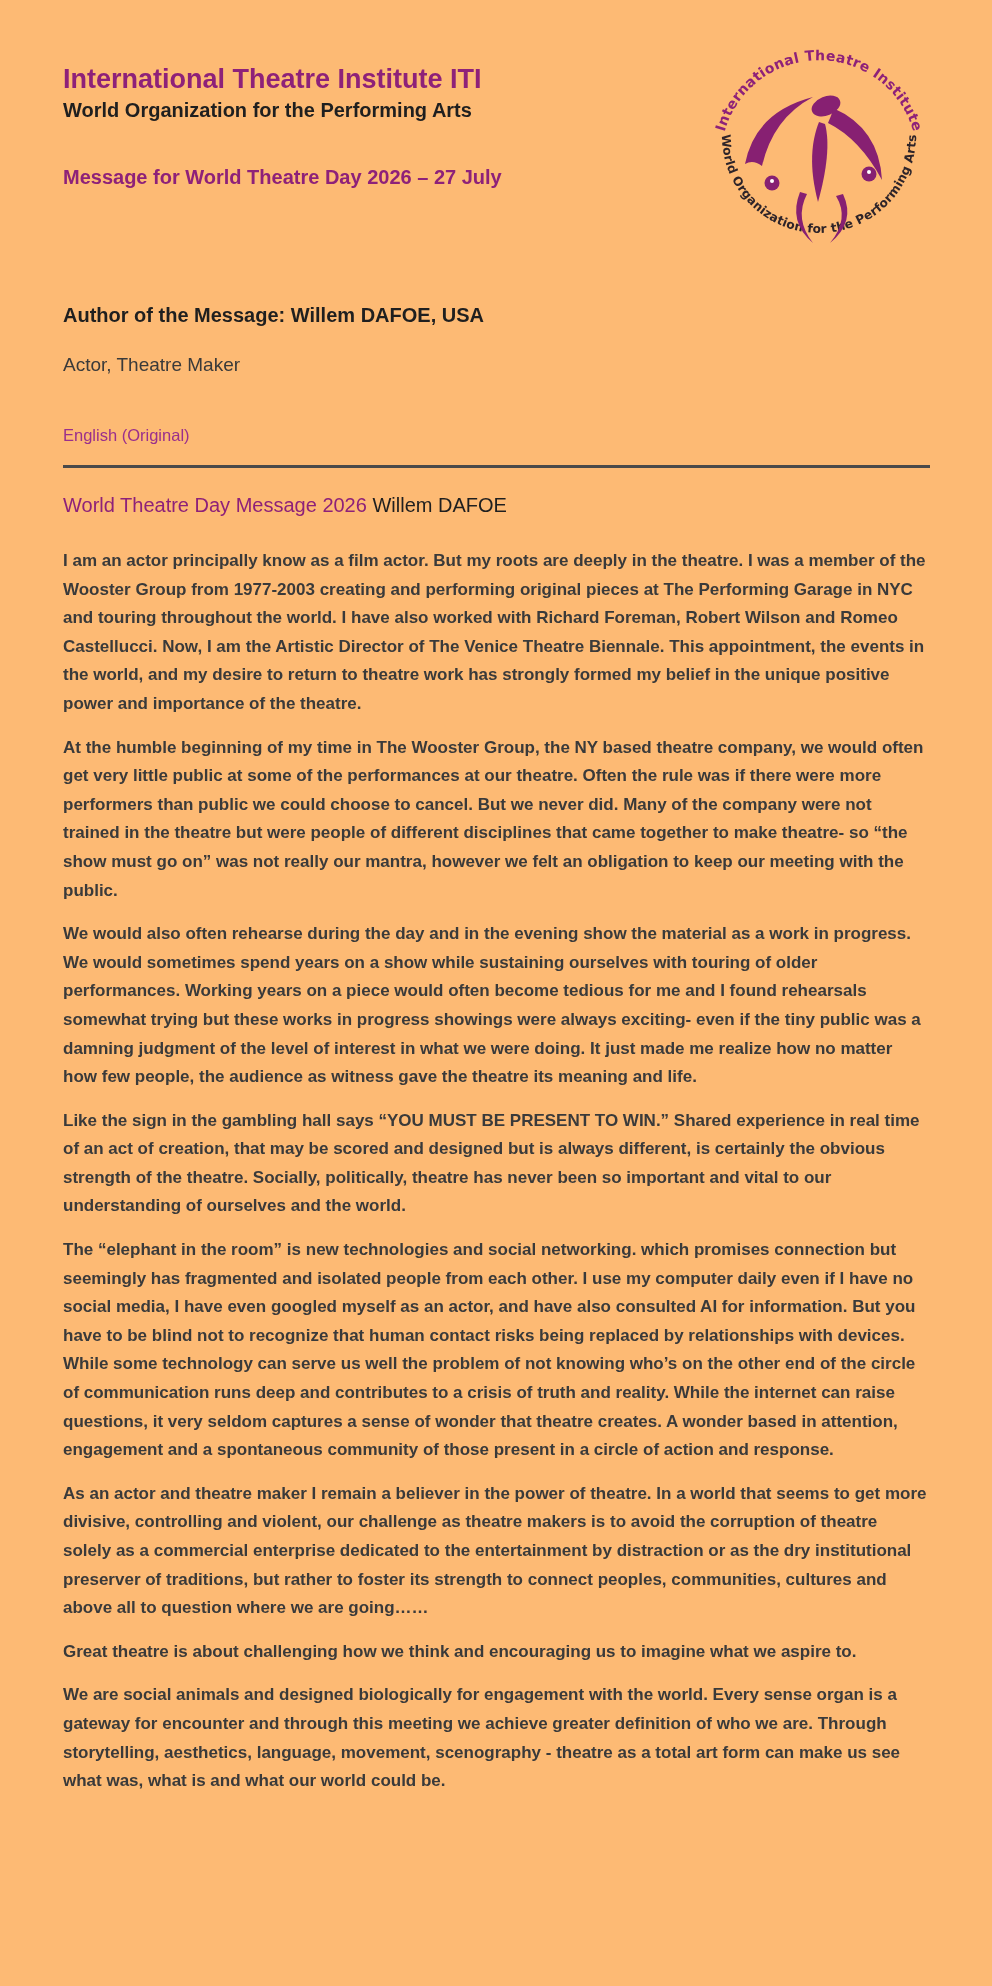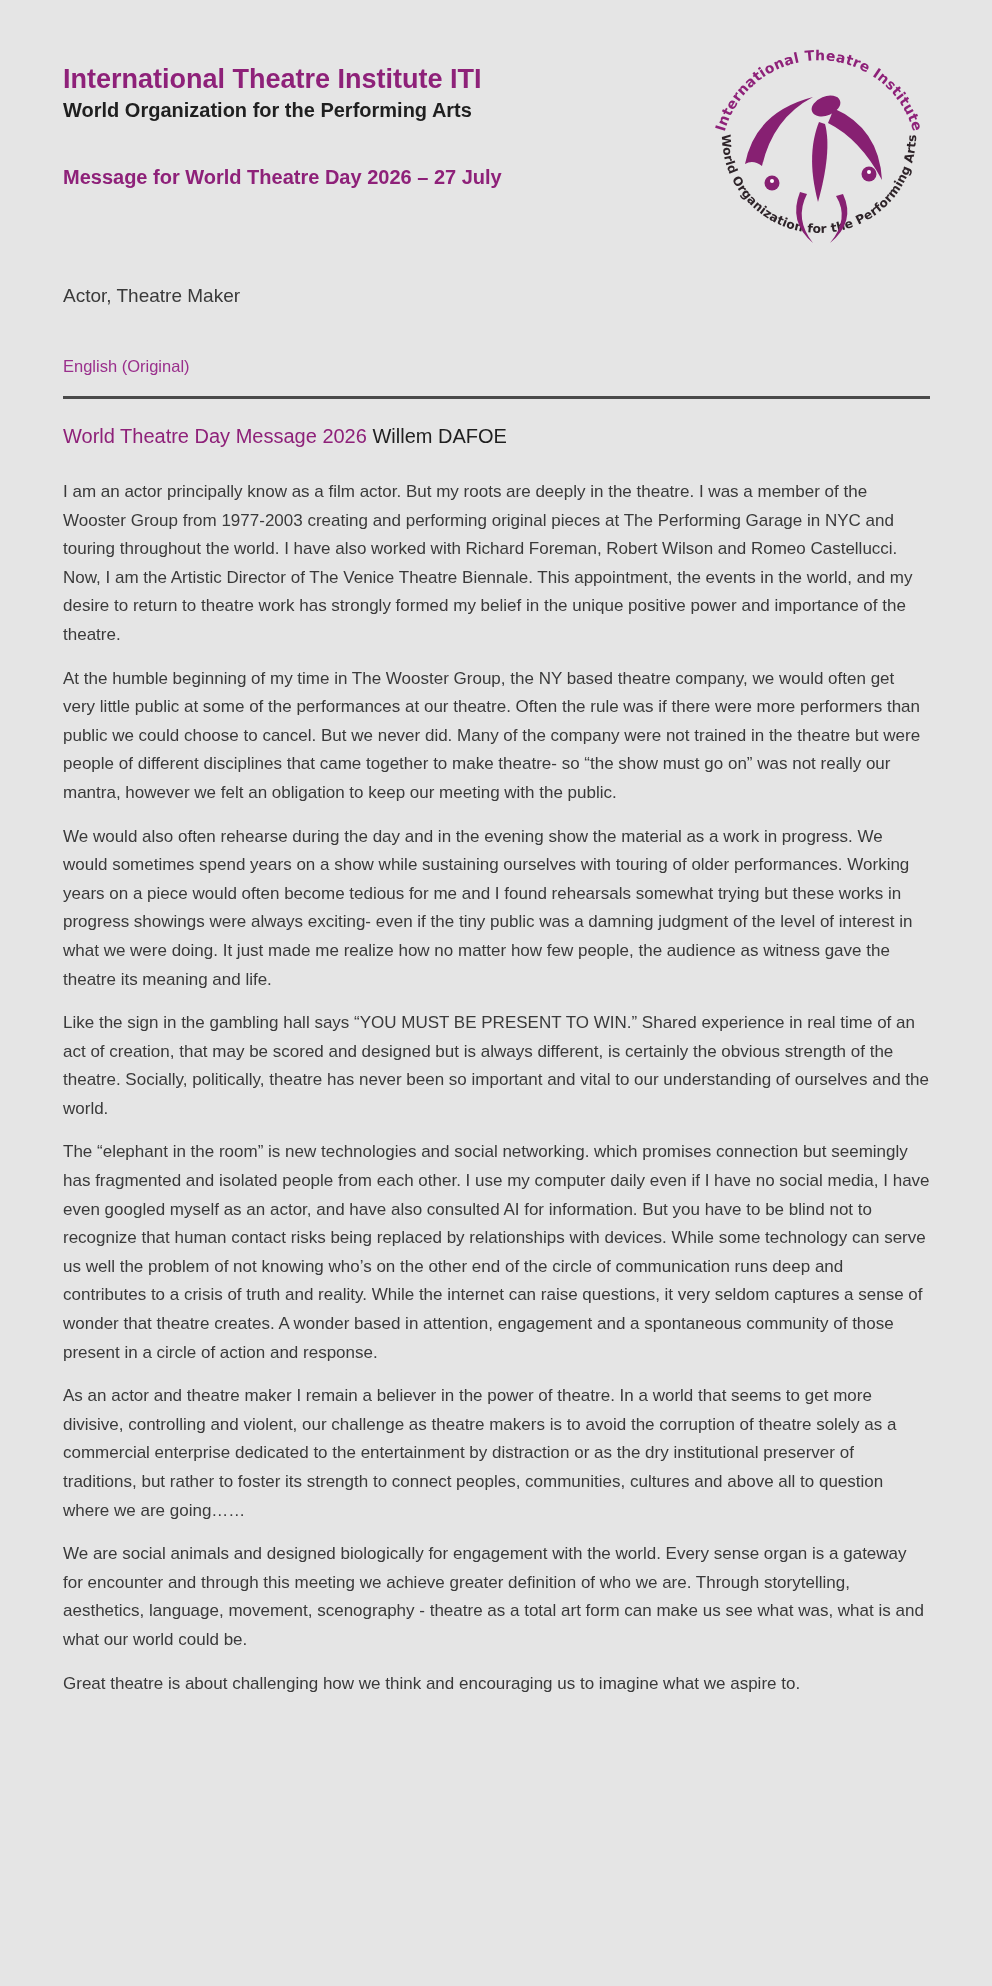--- a/index.html
+++ b/index.html
@@ -1,18 +1,18 @@
 <!DOCTYPE html>
 <html><head>
 <meta charset="utf-8">
 <style>
   html,body { margin:0; padding:0; background:#ffffff; }
   .page {
     width:992px; min-height:1986px; box-sizing:border-box;
-    margin:0 auto; background:#e5e5e5;
+    margin:0 auto; background:#fdba74;
     padding:56px 62px 36px 63px;
     font-family:"Liberation Sans", sans-serif;
     color:#3a3a3a;
   }
   .doc-header { display:flex; justify-content:space-between; align-items:flex-start; }
   .org-titles { padding-top:8px; }
   .org-title {
     font-size:27px; font-weight:bold; color:#8E2179;
     margin:0 0 4px 0; letter-spacing:0;
   }
@@ -36,21 +36,21 @@
   .separator {
     border:0; border-top:3px solid #4a4a4a; margin:20px 0 0 0;
   }
   .message-heading {
     font-size:20px; font-weight:normal; margin:26px 0 30px 0;
   }
   .message-heading .accent { color:#8E2179; }
   .message-heading .author { color:#1f1f1f; }
   .body-text p {
     font-size:17px; line-height:28.6px; color:#3a3a3a;
-    margin:0 0 15px 0; text-align:left;
+    margin:0 0 15px 0; text-align:left;font-weight:bold;
   }
   .logo-wrap { flex:0 0 auto; width:222px; height:214px; margin-top:-12px; }
   .logo-wrap svg { display:block; }
   .logo-arc-text-top {
     font-family:"DejaVu Sans", sans-serif; font-size:14px; font-weight:bold;
     fill:#8E2179; letter-spacing:0.4px;
   }
   .logo-arc-text-bottom {
     font-family:"DejaVu Sans", sans-serif; font-size:12.2px; font-weight:bold;
     fill:#2e2429; letter-spacing:0.2px;
@@ -97,32 +97,33 @@
 
           <circle cx="63" cy="139" r="7.5"></circle>
           <circle cx="63" cy="137" r="2" fill="#ffffff"></circle>
           <circle cx="160" cy="130" r="7.5"></circle>
           <circle cx="160" cy="128" r="2" fill="#ffffff"></circle>
         </g>
       </svg>
     </div>
   </div>
 
+  <p class="author-line">Author of the Message: Willem DAFOE, USA</p>
   <p class="author-role">Actor, Theatre Maker</p>
 
   <p class="language-label">English (Original)</p>
 
   <hr class="separator">
 
   <h2 class="message-heading"><span class="accent">World Theatre Day Message 2026</span><span class="author"> Willem DAFOE</span></h2>
 
   <div class="body-text">
     <p>I am an actor principally know as a film actor. But my roots are deeply in the theatre. I was a member of the Wooster Group from 1977-2003 creating and performing original pieces at The Performing Garage in NYC and touring throughout the world. I have also worked with Richard Foreman, Robert Wilson and Romeo Castellucci. Now, I am the Artistic Director of The Venice Theatre Biennale. This appointment, the events in the world, and my desire to return to theatre work has strongly formed my belief in the unique positive power and importance of the theatre.</p>
     <p>At the humble beginning of my time in The Wooster Group, the NY based theatre company, we would often get very little public at some of the performances at our theatre. Often the rule was if there were more performers than public we could choose to cancel. But we never did. Many of the company were not trained in the theatre but were people of different disciplines that came together to make theatre- so “the show must go on” was not really our mantra, however we felt an obligation to keep our meeting with the public.</p>
     <p>We would also often rehearse during the day and in the evening show the material as a work in progress. We would sometimes spend years on a show while sustaining ourselves with touring of older performances. Working years on a piece would often become tedious for me and I found rehearsals somewhat trying but these works in progress showings were always exciting- even if the tiny public was a damning judgment of the level of interest in what we were doing. It just made me realize how no matter how few people, the audience as witness gave the theatre its meaning and life.</p>
     <p>Like the sign in the gambling hall says “YOU MUST BE PRESENT TO WIN.” Shared experience in real time of an act of creation, that may be scored and designed but is always different, is certainly the obvious strength of the theatre. Socially, politically, theatre has never been so important and vital to our understanding of ourselves and the world.</p>
     <p>The “elephant in the room” is new technologies and social networking. which promises connection but seemingly has fragmented and isolated people from each other. I use my computer daily even if I have no social media, I have even googled myself as an actor, and have also consulted AI for information. But you have to be blind not to recognize that human contact risks being replaced by relationships with devices. While some technology can serve us well the problem of not knowing who’s on the other end of the circle of communication runs deep and contributes to a crisis of truth and reality. While the internet can raise questions, it very seldom captures a sense of wonder that theatre creates. A wonder based in attention, engagement and a spontaneous community of those present in a circle of action and response.</p>
     <p>As an actor and theatre maker I remain a believer in the power of theatre. In a world that seems to get more divisive, controlling and violent, our challenge as theatre makers is to avoid the corruption of theatre solely as a commercial enterprise dedicated to the entertainment by distraction or as the dry institutional preserver of traditions, but rather to foster its strength to connect peoples, communities, cultures and above all to question where we are going……</p>
+    <p>Great theatre is about challenging how we think and encouraging us to imagine what we aspire to.</p>
     <p>We are social animals and designed biologically for engagement with the world. Every sense organ is a gateway for encounter and through this meeting we achieve greater definition of who we are. Through storytelling, aesthetics, language, movement, scenography - theatre as a total art form can make us see what was, what is and what our world could be.</p>
-    <p>Great theatre is about challenging how we think and encouraging us to imagine what we aspire to.</p>
   </div>
 
 </div>
 
 </body></html>

